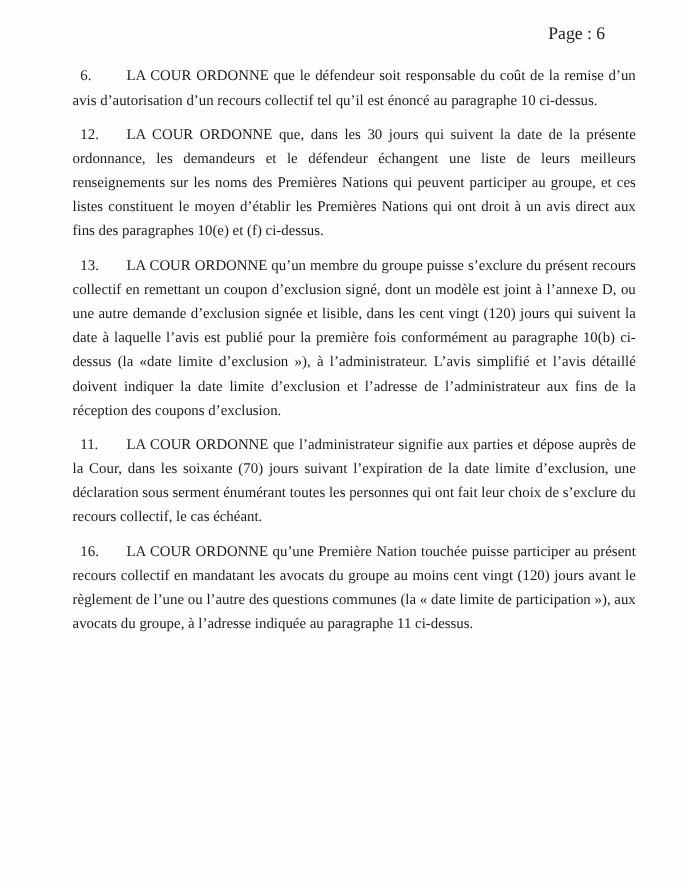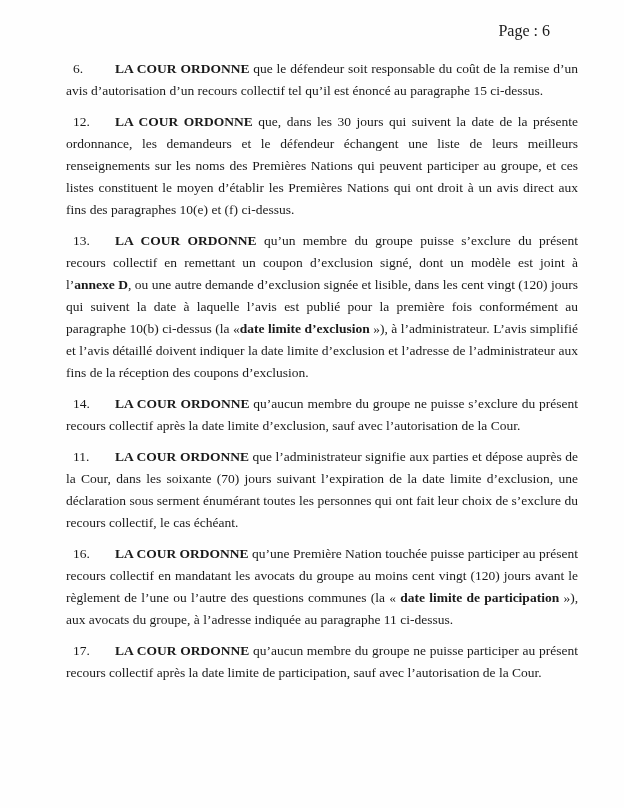--- a/index.html
+++ b/index.html
@@ -36,30 +36,28 @@
     margin: 0 0 9px 0;
     line-height: 22px;
     text-indent: 7px;
   }
   .para .num {
     display: inline-block;
     width: 42px;
     text-indent: 0;
   }
   .para b {
-    font-weight: bold;
+    font-weight: normal;
   }
 </style>
 </head>
 <body>
 
 <div class="page">
   <div class="page-number">Page : 6</div>
   <div class="doc-body" id="doc-body">
-      <p class="para"><span class="num">6.</span><b>LA COUR ORDONNE</b><span> que le défendeur soit responsable du coût de la remise d’un avis d’autorisation d’un recours collectif tel qu’il est énoncé au paragraphe 15 ci-dessus.</span></p>
+      <p class="para"><span class="num">6.</span><b>LA COUR ORDONNE</b><span> que le défendeur soit responsable du coût de la remise d’un avis d’autorisation d’un recours collectif tel qu’il est énoncé au paragraphe 10 ci-dessus.</span></p>
       <p class="para"><span class="num">12.</span><b>LA COUR ORDONNE</b><span> que, dans les 30 jours qui suivent la date de la présente ordonnance, les demandeurs et le défendeur échangent une liste de leurs meilleurs renseignements sur les noms des Premières Nations qui peuvent participer au groupe, et ces listes constituent le moyen d’établir les Premières Nations qui ont droit à un avis direct aux fins des paragraphes 10(e) et (f) ci-dessus.</span></p>
       <p class="para"><span class="num">13.</span><b>LA COUR ORDONNE</b><span> qu’un membre du groupe puisse s’exclure du présent recours collectif en remettant un coupon d’exclusion signé, dont un modèle est joint à l’</span><b>annexe D</b><span>, ou une autre demande d’exclusion signée et lisible, dans les cent vingt (120) jours qui suivent la date à laquelle l’avis est publié pour la première fois conformément au paragraphe 10(b) ci-dessus (la «</span><b>date limite d’exclusion</b><span> »), à l’administrateur. L’avis simplifié et l’avis détaillé doivent indiquer la date limite d’exclusion et l’adresse de l’administrateur aux fins de la réception des coupons d’exclusion.</span></p>
-      <p class="para"><span class="num">14.</span><b>LA COUR ORDONNE</b><span> qu’aucun membre du groupe ne puisse s’exclure du présent recours collectif après la date limite d’exclusion, sauf avec l’autorisation de la Cour.</span></p>
       <p class="para"><span class="num">11.</span><b>LA COUR ORDONNE</b><span> que l’administrateur signifie aux parties et dépose auprès de la Cour, dans les soixante (70) jours suivant l’expiration de la date limite d’exclusion, une déclaration sous serment énumérant toutes les personnes qui ont fait leur choix de s’exclure du recours collectif, le cas échéant.</span></p>
       <p class="para"><span class="num">16.</span><b>LA COUR ORDONNE</b><span> qu’une Première Nation touchée puisse participer au présent recours collectif en mandatant les avocats du groupe au moins cent vingt (120) jours avant le règlement de l’une ou l’autre des questions communes (la « </span><b>date limite de participation</b><span> »), aux avocats du groupe, à l’adresse indiquée au paragraphe 11 ci-dessus.</span></p>
-      <p class="para"><span class="num">17.</span><b>LA COUR ORDONNE</b><span> qu’aucun membre du groupe ne puisse participer au présent recours collectif après la date limite de participation, sauf avec l’autorisation de la Cour.</span></p>
     </div>
 </div>
 
 </body></html>

